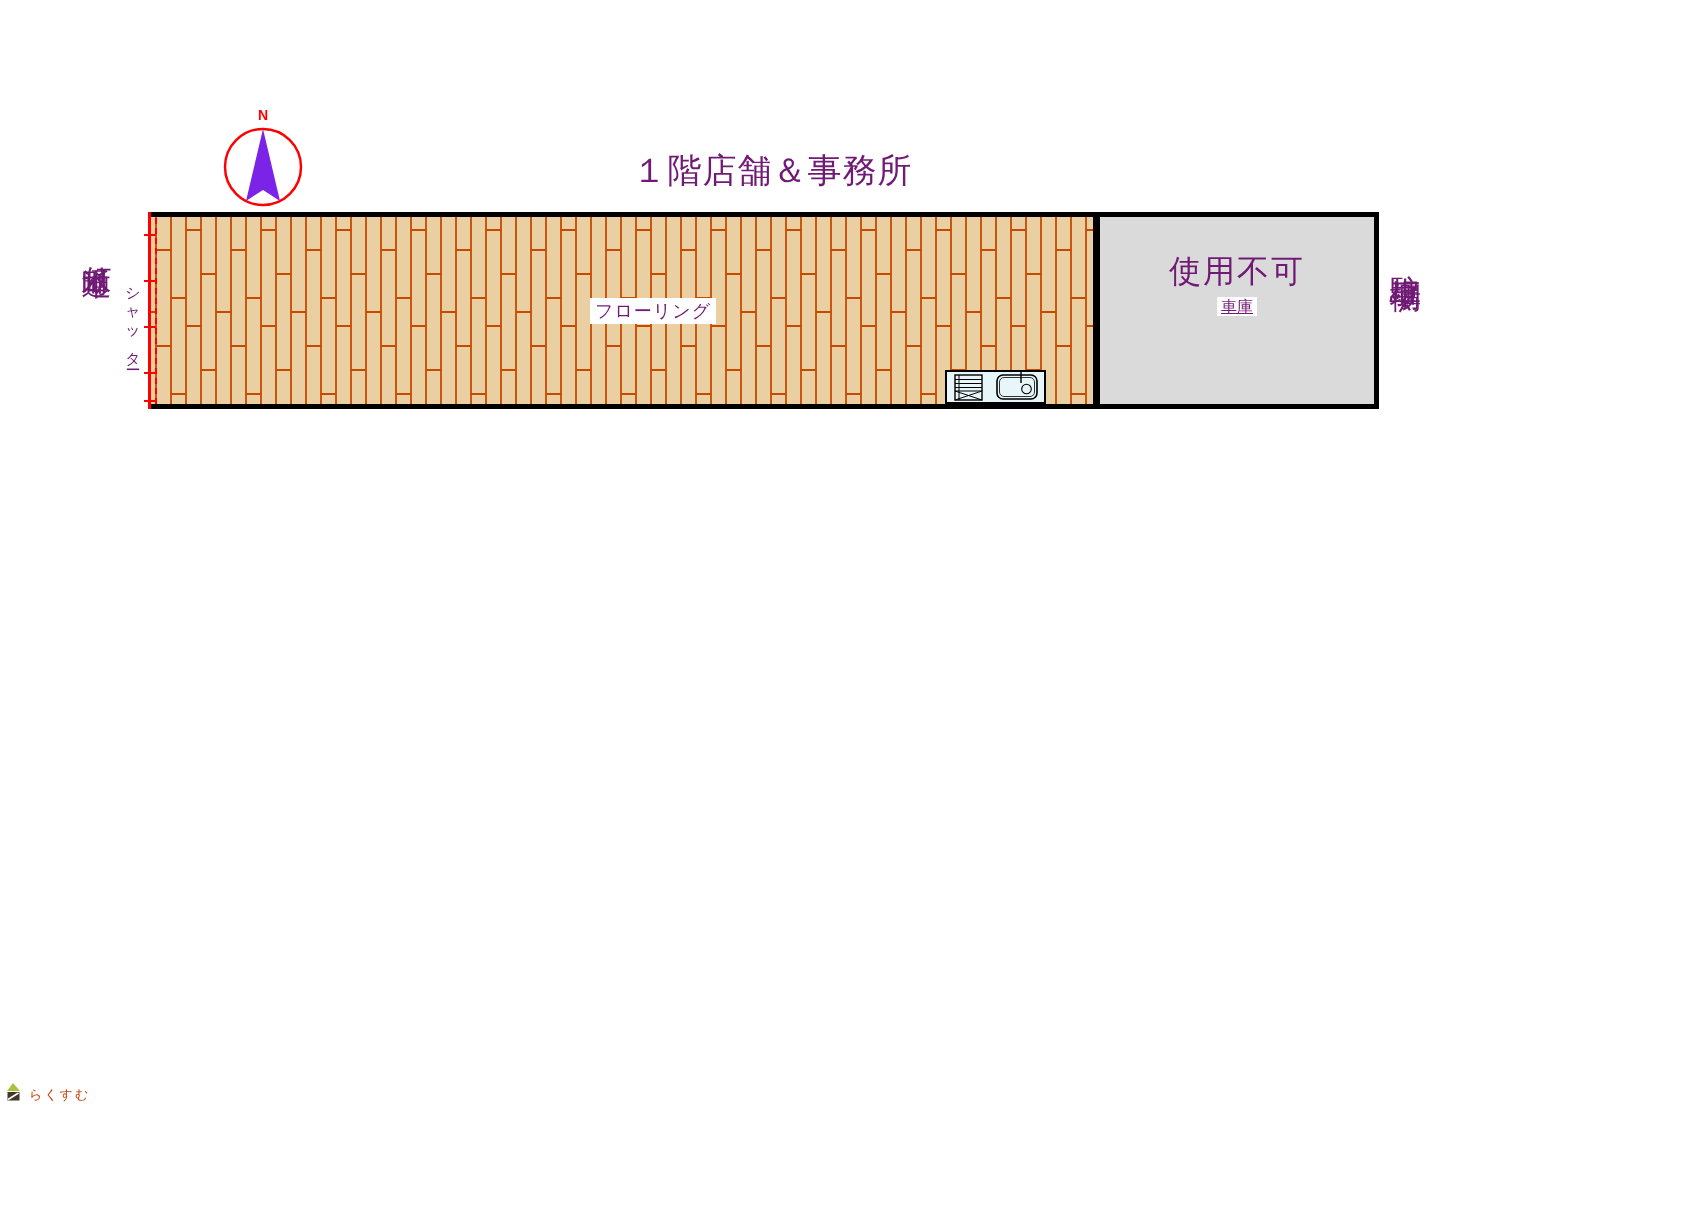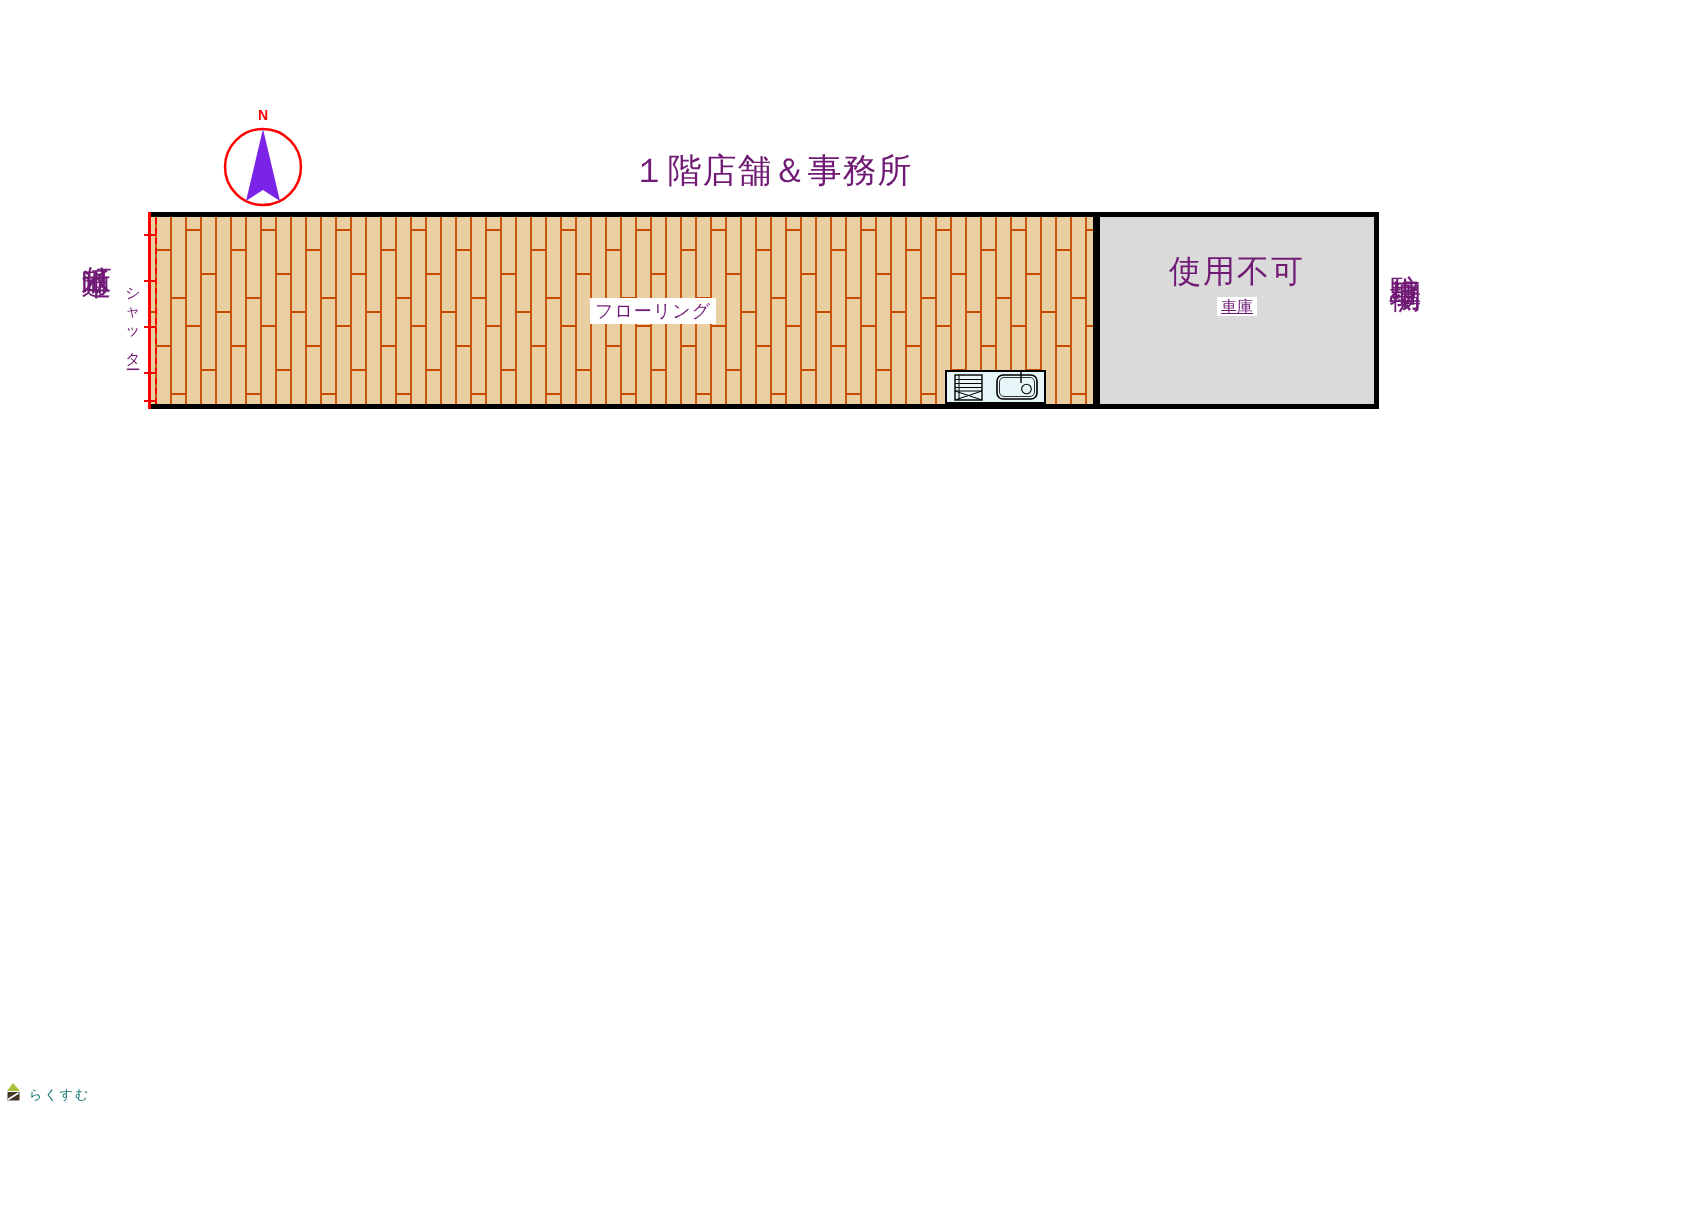--- a/index.html
+++ b/index.html
@@ -100,16 +100,16 @@
       <circle cx="81.5" cy="19" r="4.8" stroke-width="1.1"></circle>
     </g>
   </svg>
 
   <div id="watermark" class="abs">
     <svg width="18" height="20" viewBox="0 0 18 20" class="abs" style="left:0;top:0">
       <polygon points="8,1 15,9 2,9" fill="#a9c23a"></polygon>
       <rect x="2.5" y="10" width="12" height="8.5" fill="#43372a"></rect>
       <line x1="3" y1="17.5" x2="13.5" y2="11" stroke="#ffffff" stroke-width="1.6"></line>
     </svg>
-    <div id="watermark-text" class="abs" style="color: #0f766e;">らくすむ</div>
+    <div id="watermark-text" class="abs" style="color: #c2410c;">らくすむ</div>
   </div>
 
 </div>
 
 </body></html>

